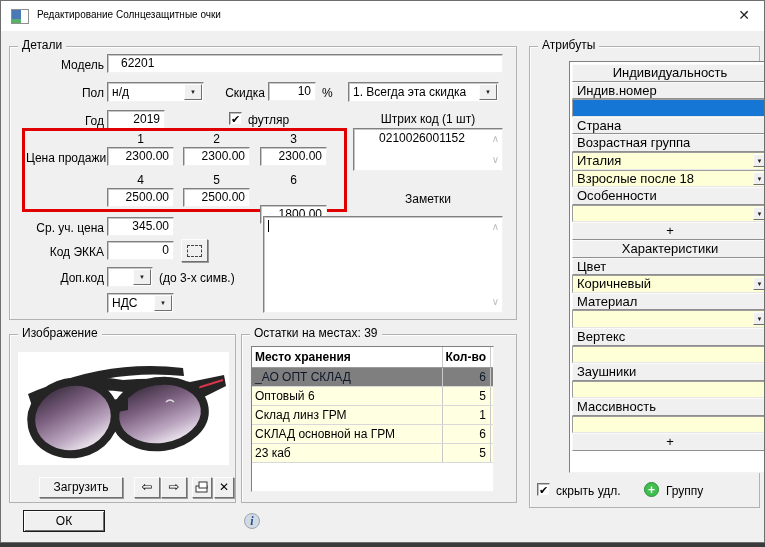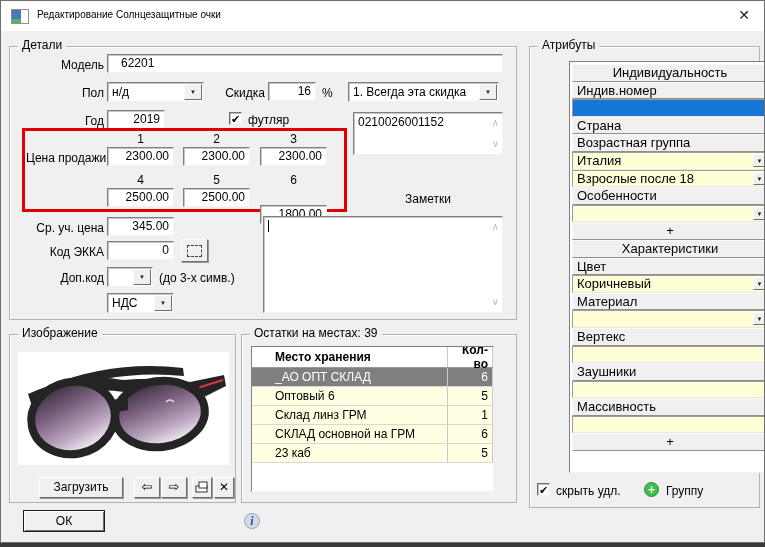--- a/index.html
+++ b/index.html
@@ -24,22 +24,22 @@
   .chkbox{position:absolute;width:13px;height:13px;background:#fff;border:1px solid;border-color:#6f6f6f #f0f0f0 #f0f0f0 #6f6f6f;box-shadow:inset 1px 1px 0 #bdbdbd;font-size:11px;line-height:12px;text-align:center;box-sizing:border-box;}
   .redbox{position:absolute;border:3px solid #e10000;}
   .memo{position:absolute;background:#fff;border:1px solid;border-color:#808080 #f2f2f2 #f2f2f2 #808080;box-shadow:inset 1px 1px 0 #c6c6c6;box-sizing:border-box;}
   .memo .sc{position:absolute;right:3px;color:#bcbcbc;font-size:10px;line-height:10px;}
   .memo .txt{position:absolute;left:4px;top:3px;right:16px;line-height:13px;}
   .caret{position:absolute;left:4px;top:3px;width:1px;height:12px;background:#000;}
   
   .tbl{position:absolute;background:#fff;border:1px solid;border-color:#808080 #f2f2f2 #f2f2f2 #808080;box-sizing:border-box;overflow:hidden;}
   .trow{display:flex;height:18px;border-bottom:1px solid #d8d8d8;background:#ffffe1;align-items:center;}
   .trow.hdr{background:#fff;font-weight:bold;height:20px;border-bottom:1px solid #9a9a9a;}
-  .trow.sel{background:#7f7f7f;color:#ffffff;}
-  .tc-name{width:187px;padding-left:3px;border-right:1px solid #c9c9c9;overflow:hidden;white-space:nowrap;align-self:stretch;display:flex;align-items:center;margin-left:20px;}
+  .trow.sel{background:#7f7f7f;color:#0f172a;}
+  .tc-name{width:187px;padding-left:3px;border-right:1px solid #c9c9c9;overflow:hidden;white-space:nowrap;align-self:stretch;display:flex;align-items:center;}
   .tc-qty{width:43px;text-align:right;padding-right:4px;border-right:1px solid #c9c9c9;align-self:stretch;display:flex;align-items:center;justify-content:flex-end;}
   
   .attrbox{position:absolute;background:#fff;border:1px solid;border-color:#808080 #f2f2f2 #f2f2f2 #808080;box-sizing:border-box;padding:2px;}
   .arow{position:relative;width:196px;height:17.6px;box-sizing:border-box;font-size:13px;line-height:15px;overflow:hidden;}
   .arow.hd{background:#f0f0f0;border:1px solid;border-color:#fafafa #8f8f8f #8f8f8f #fafafa;text-align:center;}
   .arow.lb{background:#f0f0f0;border:1px solid;border-color:#fafafa #8f8f8f #8f8f8f #fafafa;padding-left:4px;}
   .arow.vl{background:#ffffd7;border:1px solid;border-color:#9d9d9d #e6e6e6 #e6e6e6 #9d9d9d;padding-left:4px;}
   .arow.vl.sel{background:#1576d6;}
   .arow .da{position:absolute;right:1px;top:1px;width:13px;height:13px;background:#f0f0f0;border:1px solid;border-color:#fdfdfd #6f6f6f #6f6f6f #fdfdfd;font-size:6px;line-height:12px;text-align:center;color:#222;box-sizing:border-box;}
   .gplus{position:absolute;width:15px;height:15px;border-radius:50%;background:#3fbf4e;border:1px solid #2d8c39;color:#fff;font-weight:bold;font-size:12px;line-height:14px;text-align:center;box-sizing:border-box;}
@@ -67,21 +67,21 @@
   <span class="lbl r" style="left:30px;top:57px;width:73px;">Модель</span>
   <div class="edit" style="left:106px;top:53px;width:396px;height:19px;">62201</div>
 
   <span class="lbl r" style="left:55px;top:85px;width:48px;">Пол</span>
   <div class="combo" style="left:106px;top:81px;width:97px;height:20px;">
     <span class="val">н/д</span>
     <span class="cbtn">▼</span>
   </div>
 
   <span class="lbl r" style="left:218px;top:85px;width:46px;">Скидка</span>
-  <div class="edit r" style="left:267px;top:81px;width:48px;height:19px;">16</div>
+  <div class="edit r" style="left:267px;top:81px;width:48px;height:19px;">10</div>
   <span class="lbl" style="left:321px;top:85px;">%</span>
 
   <div class="combo" style="left:347px;top:81px;width:151px;height:20px;">
     <span class="val">1. Всегда эта скидка</span>
     <span class="cbtn">▼</span>
   </div>
 
   <span class="lbl r" style="left:55px;top:113px;width:48px;">Год</span>
   <div class="edit r" style="left:106px;top:109px;width:58px;height:19px;">2019</div>
 
@@ -102,21 +102,21 @@
   <div class="edit r" style="left:259px;top:146px;width:67px;height:19px;">2300.00</div>
 
   <span class="lbl c" style="left:106px;top:172px;width:67px;">4</span>
   <span class="lbl c" style="left:182px;top:172px;width:67px;">5</span>
   <span class="lbl c" style="left:259px;top:172px;width:67px;">6</span>
 
   <div class="edit r" style="left:106px;top:187px;width:67px;height:19px;">2500.00</div>
   <div class="edit r" style="left:182px;top:187px;width:67px;height:19px;">2500.00</div>
   <div class="edit r" style="left:259px;top:204px;width:67px;height:19px;">1800.00</div>
 
-  <div class="memo" style="left:352px;top:111px;width:150px;height:43px;">
+  <div class="memo" style="left:352px;top:127px;width:150px;height:43px;text-align:center;">
     <span class="txt">0210026001152</span>
     <span class="sc" style="top:5px;">∧</span>
     <span class="sc" style="bottom:5px;">∨</span>
   </div>
 
   <span class="lbl c" style="left:352px;top:191px;width:150px;">Заметки</span>
 
   <span class="lbl r" style="left:25px;top:220px;width:78px;">Ср. уч. цена</span>
   <div class="edit r" style="left:106px;top:216px;width:67px;height:19px;">345.00</div>
 

